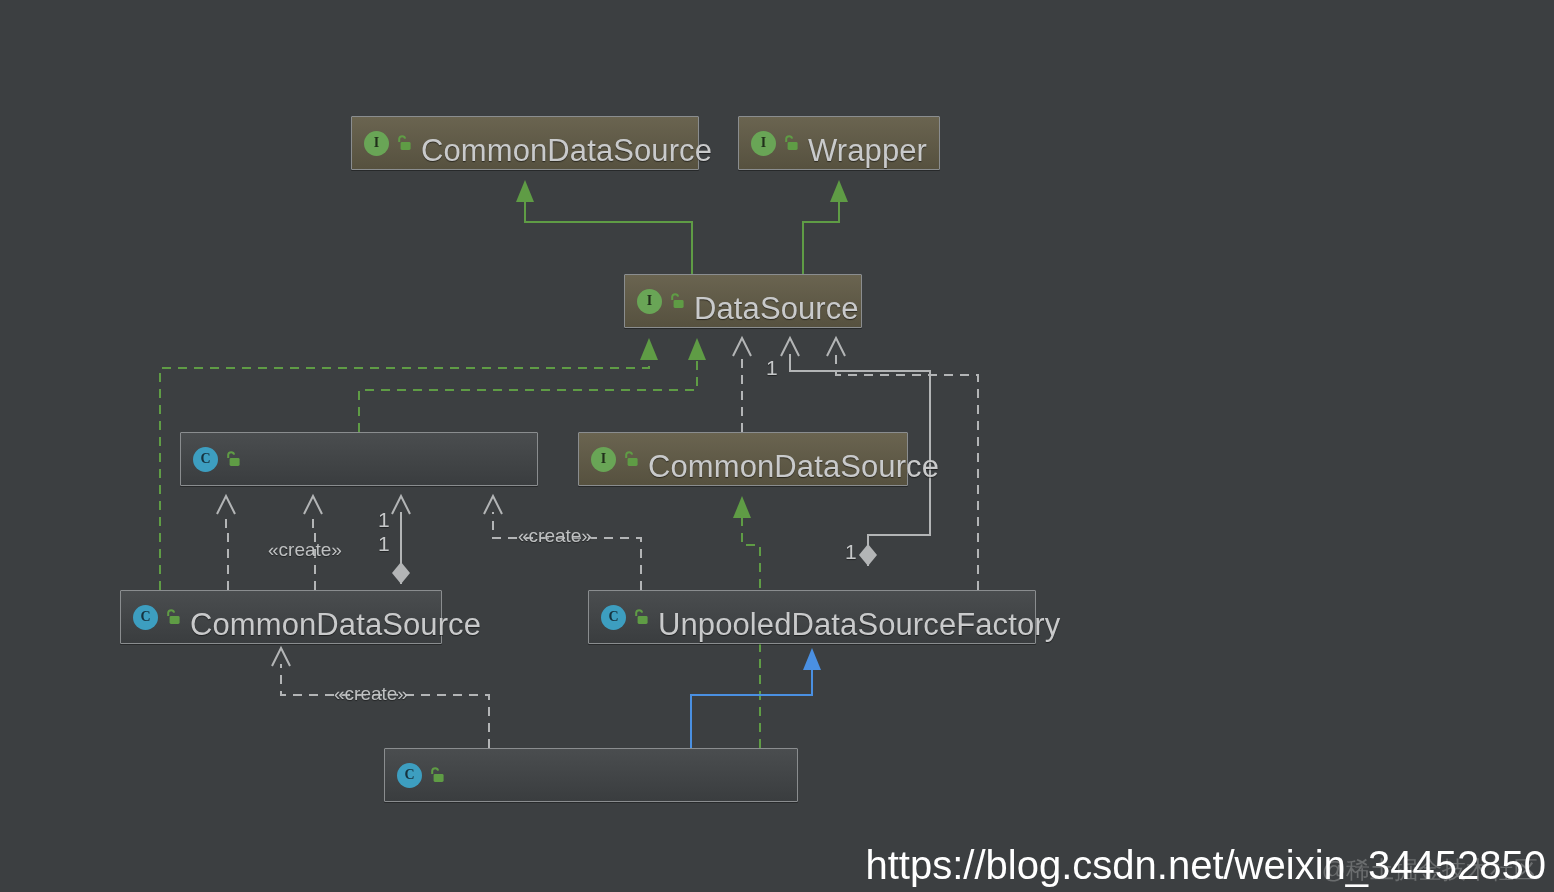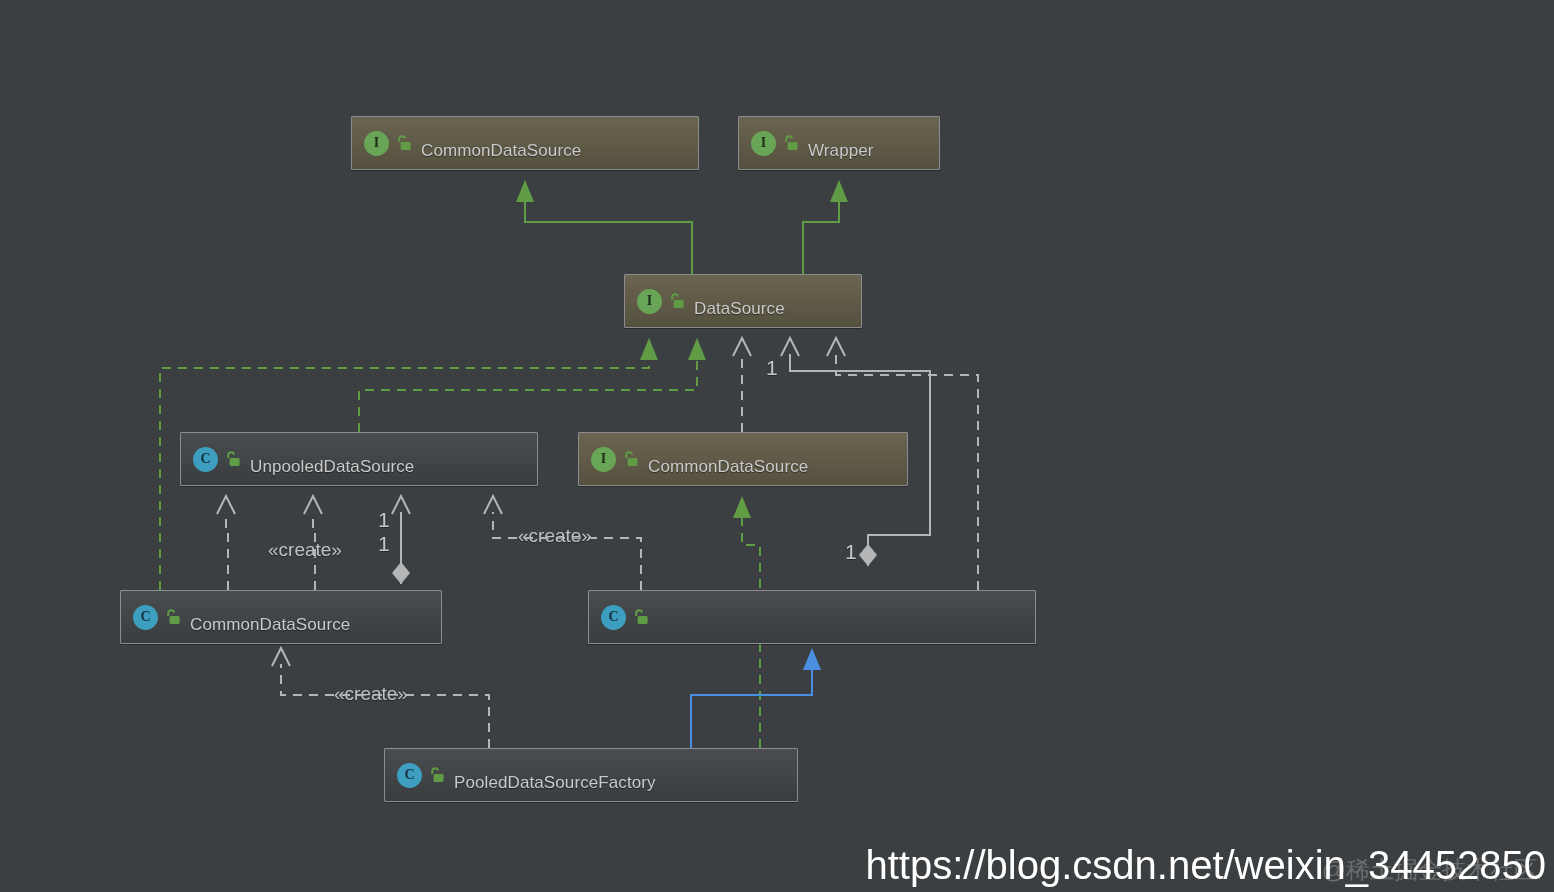--- a/index.html
+++ b/index.html
@@ -59,21 +59,21 @@
   }
   .node-lock {
     flex: 0 0 auto;
     margin-left: 7px;
     margin-right: 9px;
     display: flex;
     align-items: center;
   }
   .node-label {
     color: #c9cacb;
-    font-size: 17px;
+    font-size: 31px;
     letter-spacing: 0.1px;
     white-space: nowrap;
     text-shadow: 0 1px 1px rgba(0,0,0,0.5);
     margin-top: 16px;
   }
   .edge-label {
     position: absolute;
     color: #bfc1c2;
     font-size: 19px;
     white-space: nowrap;
@@ -171,21 +171,20 @@
         <div class="node-label">DataSource</div>
       </div>
       <div class="node cls" style="left: 180px; top: 432px; width: 358px; height: 54px;">
         <div class="node-badge c">C</div>
         <div class="node-lock">
           <svg width="16" height="18" viewBox="0 0 16 18">
             <path d="M3.2 8 V4.6 A3 3 0 0 1 9.1 4.6" fill="none" stroke="#5f9c45" stroke-width="2"></path>
             <rect x="4.6" y="8" width="10" height="8" rx="1.4" fill="#5f9c45"></rect>
           </svg>
         </div>
-        <div class="node-label">UnpooledDataSource</div>
       </div>
       <div class="node iface" style="left: 578px; top: 432px; width: 330px; height: 54px;">
         <div class="node-badge i">I</div>
         <div class="node-lock">
           <svg width="16" height="18" viewBox="0 0 16 18">
             <path d="M3.2 8 V4.6 A3 3 0 0 1 9.1 4.6" fill="none" stroke="#5f9c45" stroke-width="2"></path>
             <rect x="4.6" y="8" width="10" height="8" rx="1.4" fill="#5f9c45"></rect>
           </svg>
         </div>
         <div class="node-label">CommonDataSource</div>
@@ -201,30 +200,30 @@
         <div class="node-label">CommonDataSource</div>
       </div>
       <div class="node cls" style="left: 588px; top: 590px; width: 448px; height: 54px;">
         <div class="node-badge c">C</div>
         <div class="node-lock">
           <svg width="16" height="18" viewBox="0 0 16 18">
             <path d="M3.2 8 V4.6 A3 3 0 0 1 9.1 4.6" fill="none" stroke="#5f9c45" stroke-width="2"></path>
             <rect x="4.6" y="8" width="10" height="8" rx="1.4" fill="#5f9c45"></rect>
           </svg>
         </div>
+        <div class="node-label">UnpooledDataSourceFactory</div>
       </div>
       <div class="node cls" style="left: 384px; top: 748px; width: 414px; height: 54px;">
         <div class="node-badge c">C</div>
         <div class="node-lock">
           <svg width="16" height="18" viewBox="0 0 16 18">
             <path d="M3.2 8 V4.6 A3 3 0 0 1 9.1 4.6" fill="none" stroke="#5f9c45" stroke-width="2"></path>
             <rect x="4.6" y="8" width="10" height="8" rx="1.4" fill="#5f9c45"></rect>
           </svg>
         </div>
-        <div class="node-label">PooledDataSourceFactory</div>
       </div>
     </div>
 
   <div id="labels">
       <div class="edge-label" style="left: 268px; top: 539px;">«create»</div>
       <div class="edge-label" style="left: 518px; top: 525px;">«create»</div>
       <div class="edge-label" style="left: 334px; top: 683px;">«create»</div>
       <div class="edge-label mult" style="left: 378px; top: 508px;">1</div>
       <div class="edge-label mult" style="left: 378px; top: 532px;">1</div>
       <div class="edge-label mult" style="left: 766px; top: 356px;">1</div>

